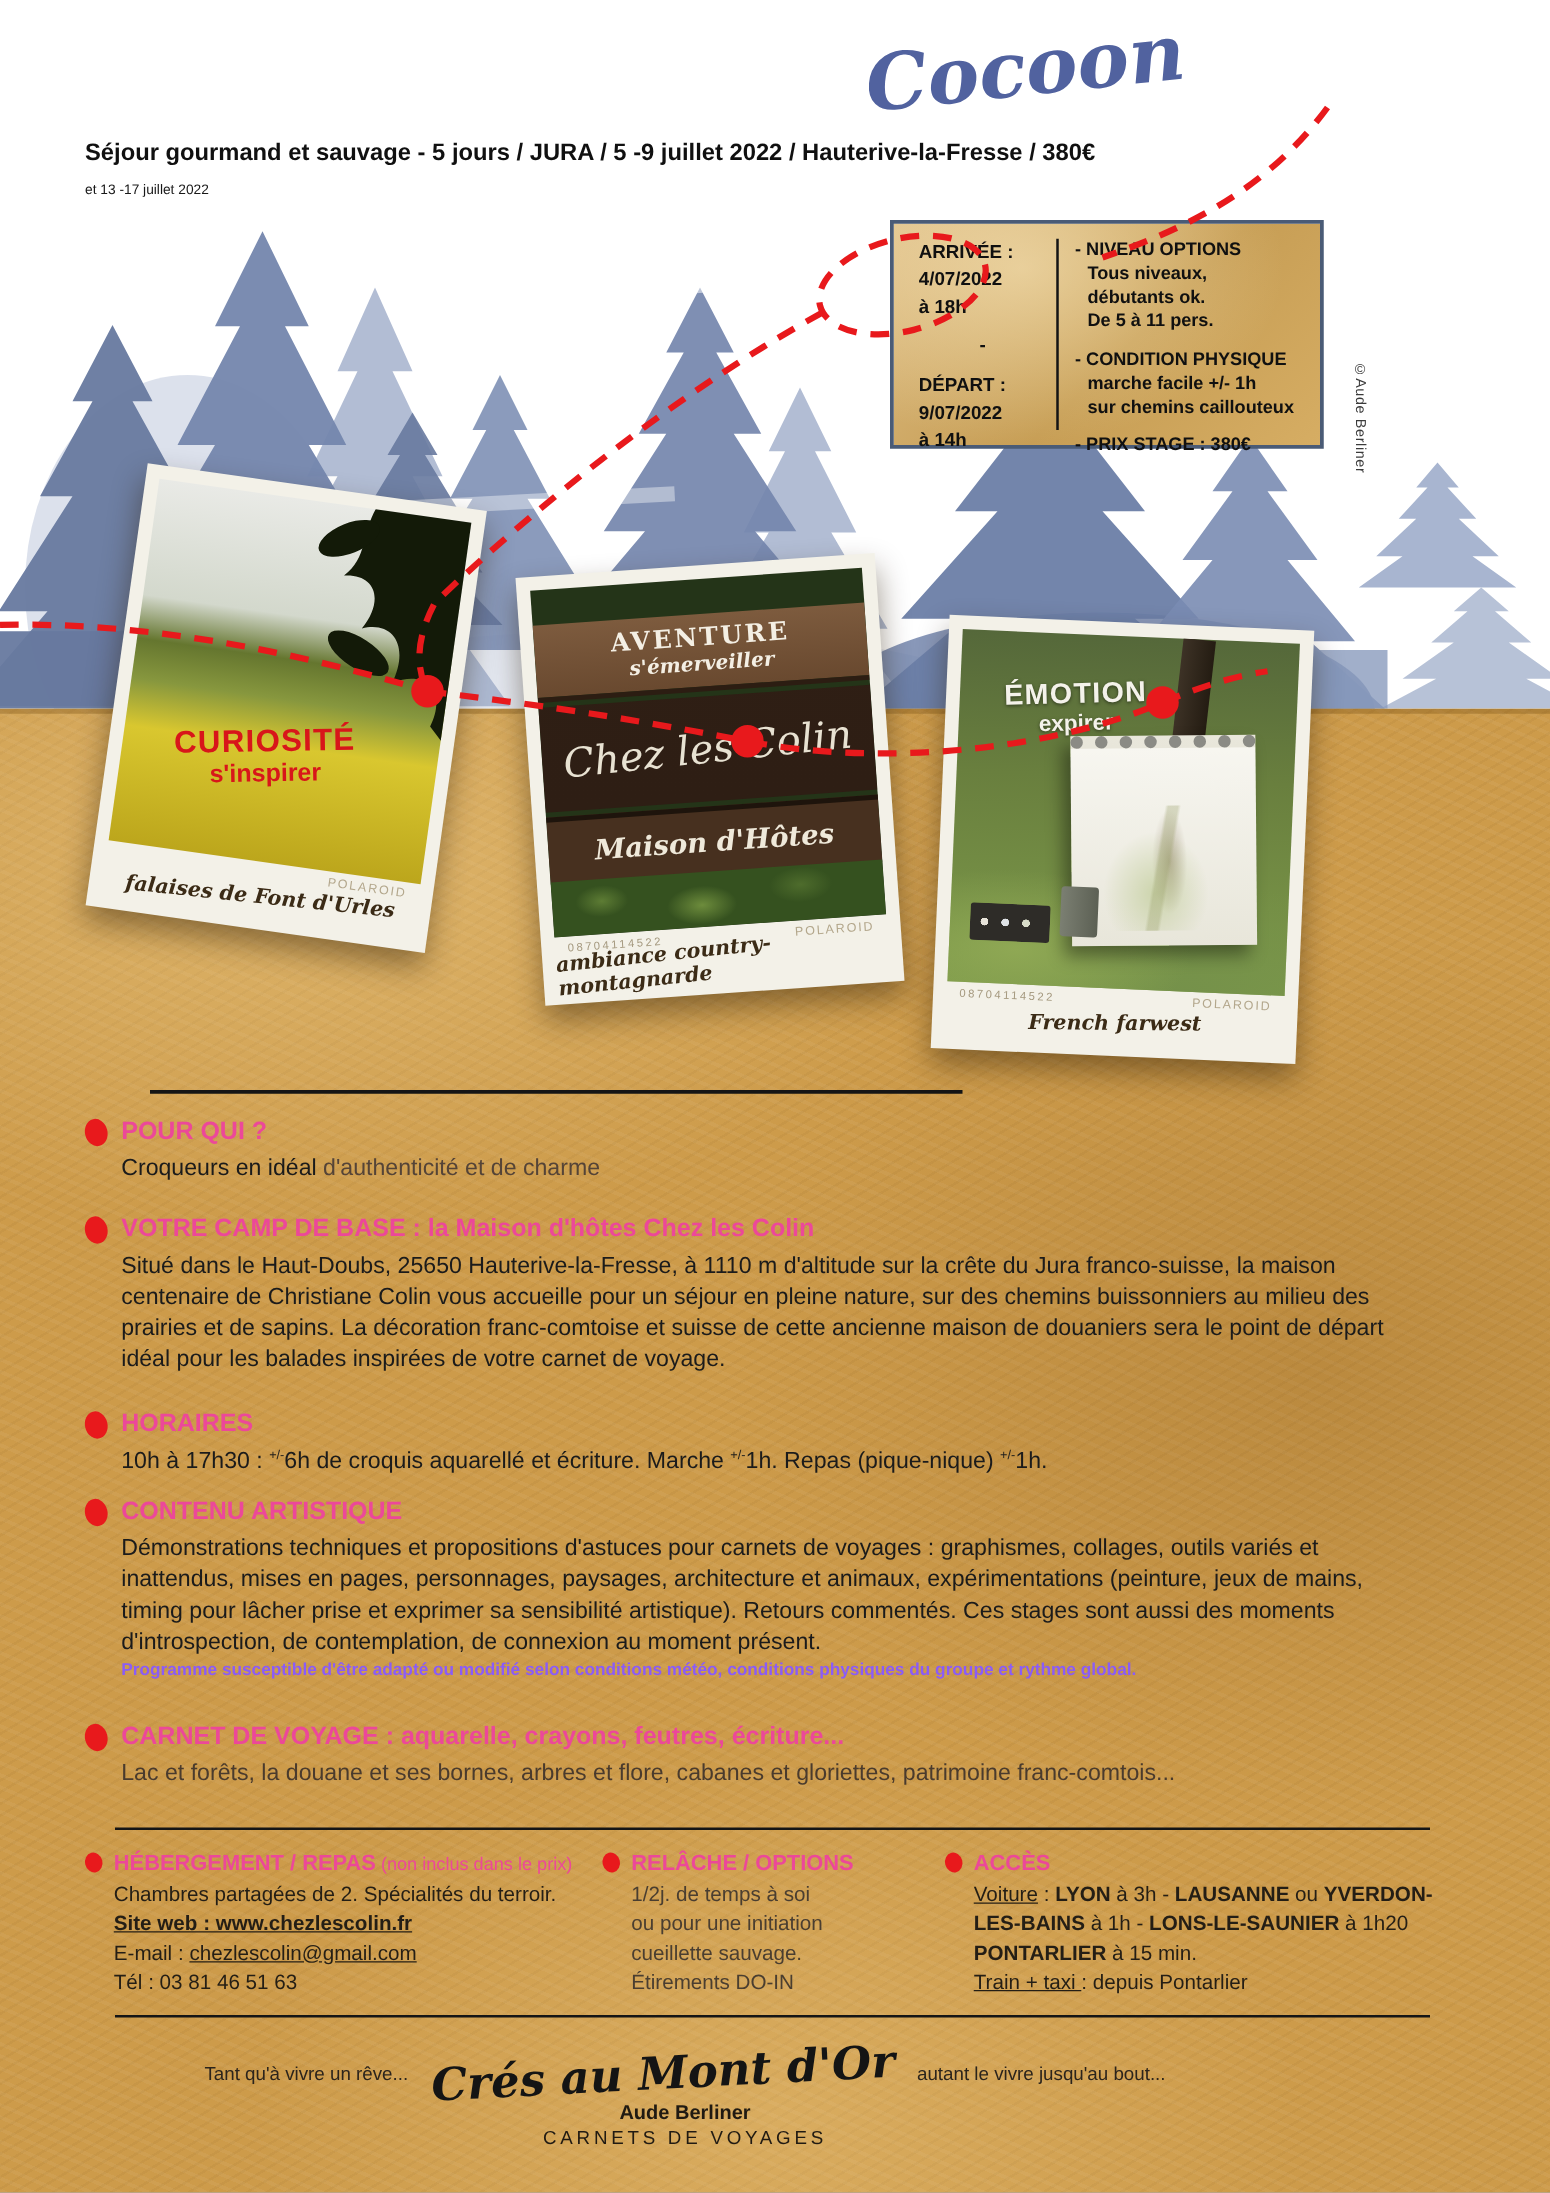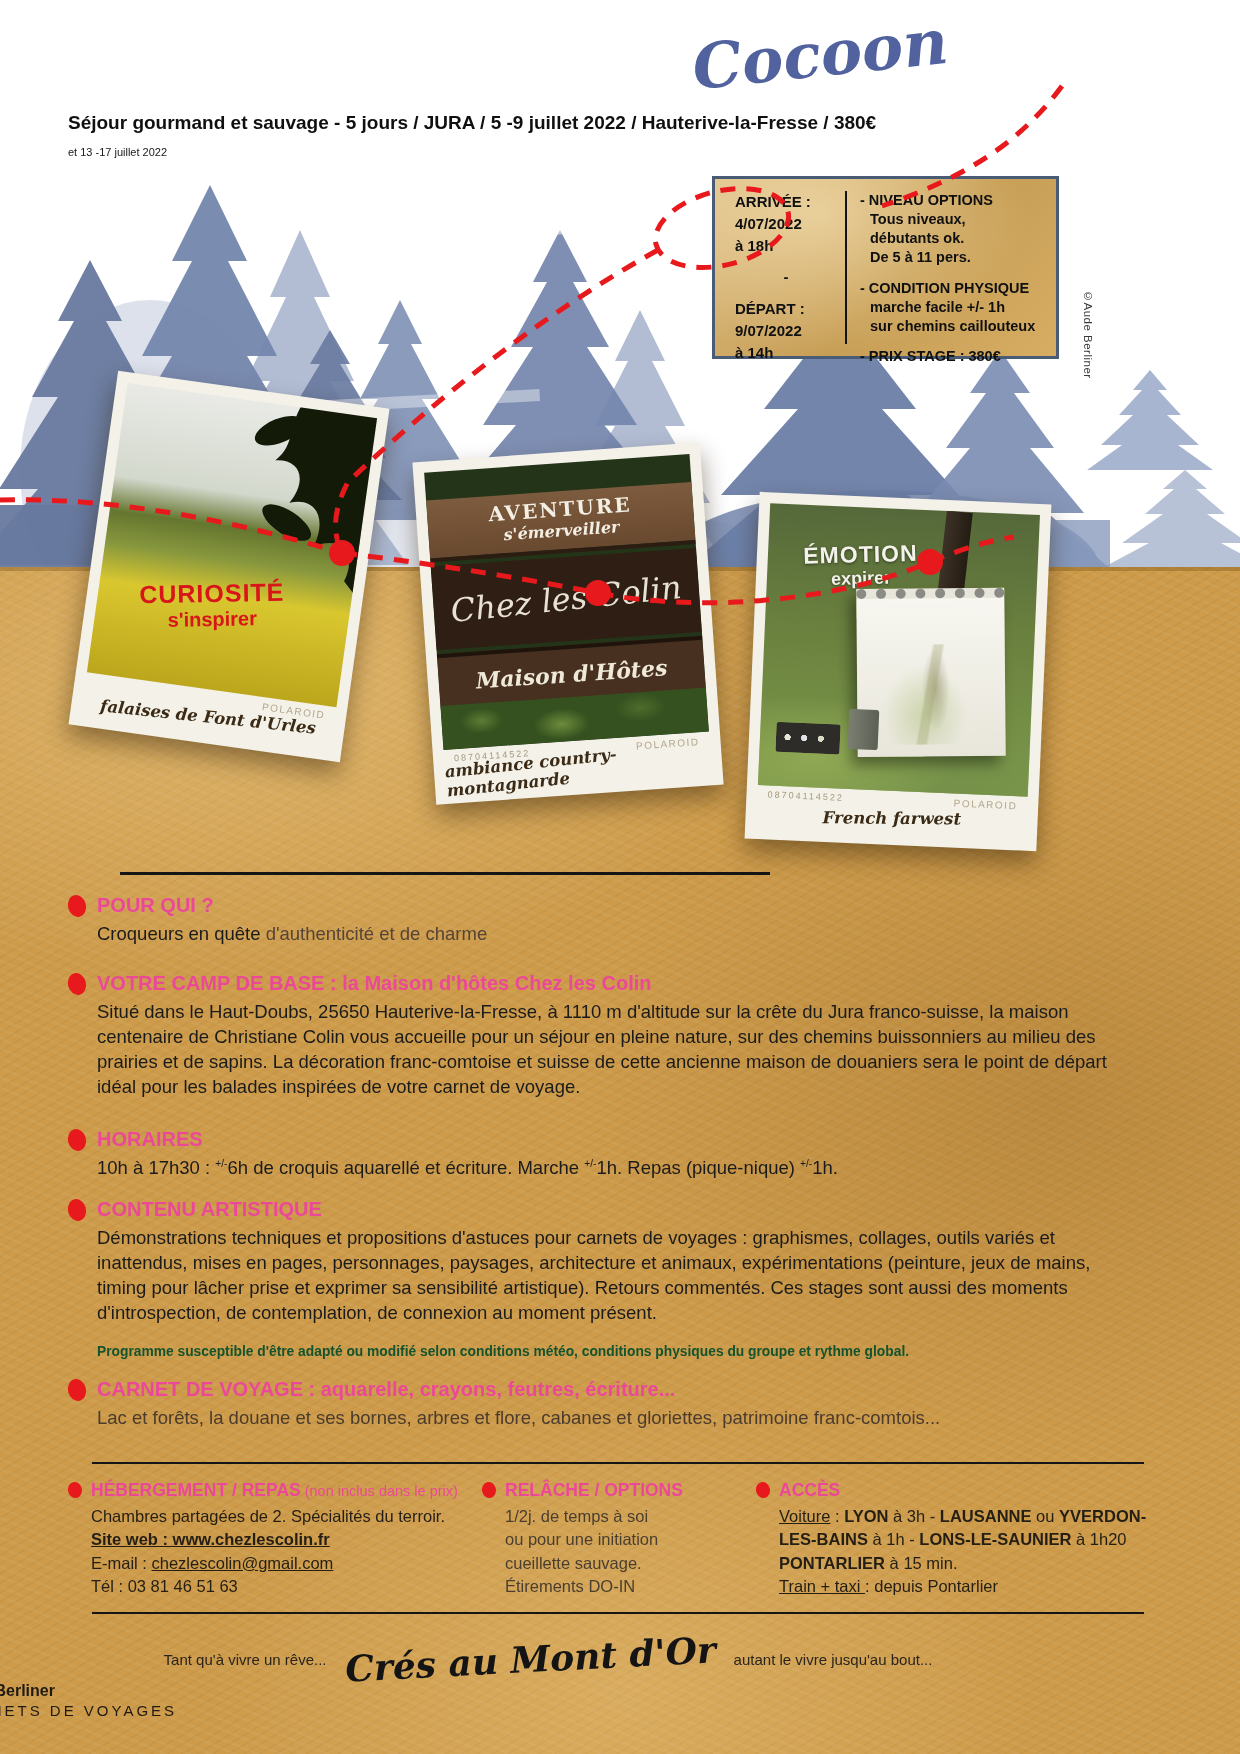--- a/index.html
+++ b/index.html
@@ -82,36 +82,36 @@
 
   
   .rule { position:absolute; height:2.5px; background:#151515; z-index:2; }
   .section { position:absolute; left:68px; width:1110px; z-index:4; }
   .s-head { display:flex; align-items:center; gap:11px; }
   .dot { width:18px; height:22px; background:#e8191c; border-radius:50%; transform:rotate(-14deg); flex:none; }
   .s-title { font-size:20px; font-weight:700; color:#ec4899; }
   .s-body { padding-left:29px; font-size:18.5px; color:#1b1b1b; line-height:1.36; margin-top:4px; }
   .accent { color:#554437; }
   .brown { color:#4a3b2d; }
-  .s-note { padding-left:29px; font-size:13.8px; font-weight:700; color:#14532d; margin-top:18px; }
+  .s-note { padding-left:29px; font-size:13.8px; font-weight:700; color:#8b5cf6; margin-top:2px; }
   sup.pm { font-size:0.55em; vertical-align:super; }
 
   
   .bcol { position:absolute; z-index:4; font-size:16.5px; line-height:1.42; color:#241e15; }
   .bcol .s-head { gap:9px; }
   .bcol .dot { width:14px; height:16px; }
   .bcol .s-title { font-size:17.5px; }
   .bcol .body { padding-left:23px; margin-top:2px; }
   .tnote { font-weight:400; font-size:14.5px; }
   .u { text-decoration:underline; }
   .b { font-weight:700; }
   .relache-body { color:#4a3e30; }
 
   
-  .footer { position:absolute; left:0; top:1638px; width:1196px; z-index:4; color:#201a12; }
+  .footer { position:absolute; left:0; top:1638px; width:1196px; text-align:center; z-index:4; color:#201a12; }
   .f-row { display:flex; align-items:center; justify-content:center; gap:18px; transform:translateX(-50px); }
   .f-side { font-size:15px; color:#2b241c; }
   .f-script { font-family:"DejaVu Serif", serif; font-style:italic; font-weight:700; font-size:36px; color:#141414; transform:rotate(-3deg); }
   .f-name { font-size:16px; font-weight:700; margin-top:2px; transform:translateX(-50px); }
   .f-org { font-size:15px; letter-spacing:3px; margin-top:2px; transform:translateX(-50px); }
 </style>
 </head>
 <body>
 
 <div class="page">
@@ -250,21 +250,21 @@
     </g>
   </svg>
 
   <div class="rule" style="left:120px; top:872px; width:650px;"></div>
 
   <div class="section" style="top:894px;">
     <div class="s-head">
       <div class="dot"></div>
       <div class="s-title">POUR QUI ?</div>
     </div>
-    <div class="s-body"><span>Croqueurs en quête </span><span class="accent">d'authenticité et de charme</span></div>
+    <div class="s-body"><span>Croqueurs en idéal </span><span class="accent">d'authenticité et de charme</span></div>
   </div>
 
   <div class="section" style="top:972px;">
     <div class="s-head">
       <div class="dot"></div>
       <div class="s-title">VOTRE CAMP DE BASE : la Maison d'hôtes Chez les Colin</div>
     </div>
     <div class="s-body" style="width:1040px;">Situé dans le Haut-Doubs, 25650 Hauterive-la-Fresse, à 1110 m d'altitude sur la crête du Jura franco-suisse, la maison centenaire de Christiane Colin vous accueille pour un séjour en pleine nature, sur des chemins buissonniers au milieu des prairies et de sapins. La décoration franc-comtoise et suisse de cette ancienne maison de douaniers sera le point de départ idéal pour les balades inspirées de votre carnet de voyage.</div>
   </div>
 

